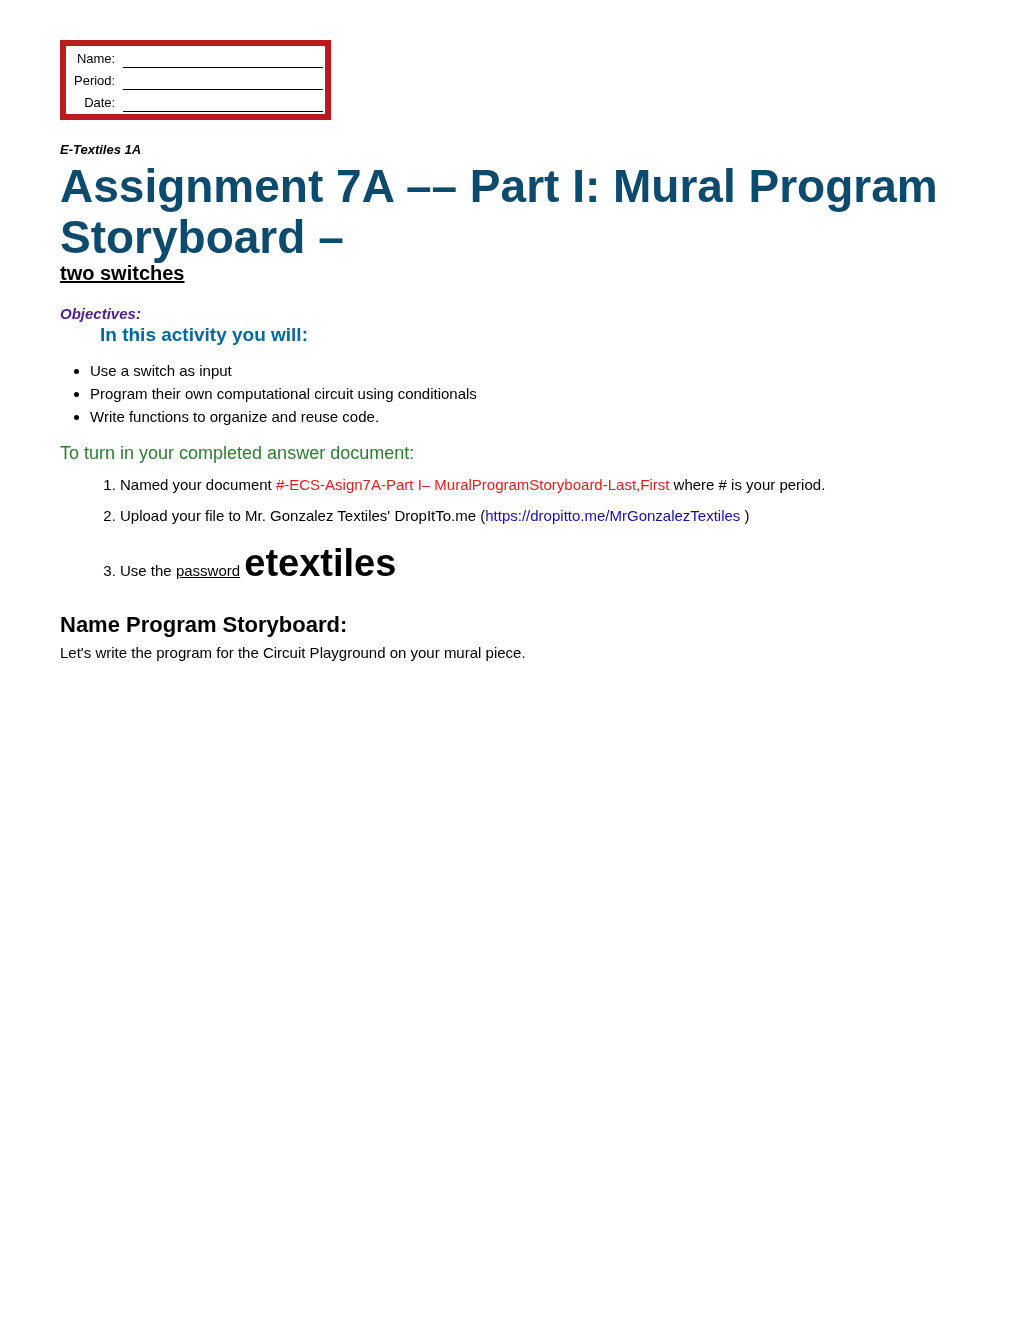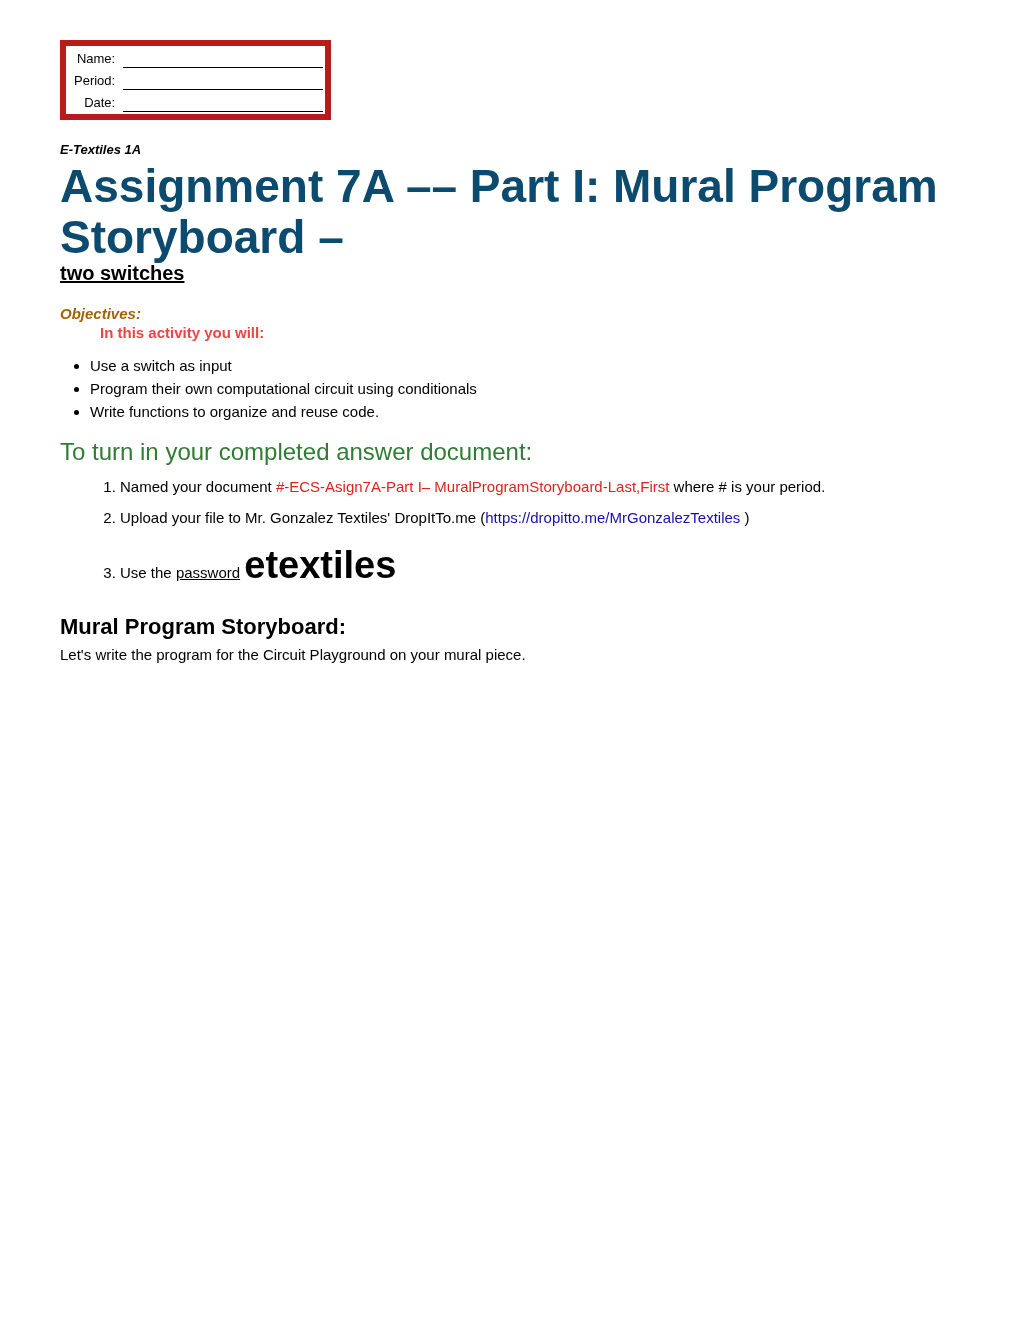--- a/index.html
+++ b/index.html
@@ -61,45 +61,45 @@
 
     .objectives-section {
       margin-top: 10px;
       margin-bottom: 10px;
     }
 
     .objectives-label {
       font-size: 15px;
       font-style: italic;
       font-weight: bold;
-      color: #a16207;
+      color: #4c1d95;
       margin-bottom: 2px;
     }
 
     .in-this-activity {
-      font-size: 15px;
-      font-weight: bold;
-      color: #ef4444;
+      font-size: 19px;
+      font-weight: bold;
+      color: #0369a1;
       margin-left: 40px;
       margin-bottom: 8px;
     }
 
     .bullet-list {
       margin-left: 30px;
       margin-bottom: 18px;
       list-style-type: disc;
     }
 
     .bullet-list li {
       margin-bottom: 6px;
       font-size: 15px;
     }
 
     .turn-in-heading {
-      font-size: 24px;
+      font-size: 18px;
       color: #2e7d32;
       font-weight: normal;
       margin-bottom: 10px;
     }
 
     .numbered-list {
       margin-left: 60px;
       margin-bottom: 18px;
     }
 
@@ -197,14 +197,14 @@
   <li>
     <span>Upload your file to Mr. Gonzalez Textiles' DropItTo.me (</span><a class="link-text">https://dropitto.me/MrGonzalezTextiles</a><span> )</span>
   </li>
   <li>
     <span class="password-line">
       <span>Use the </span><span class="password-underline">password</span> <span class="password-big">etextiles</span>
     </span>
   </li>
 </ol>
 
-<div class="mural-heading">Mural Program Storyboard:</div>
+<div class="mural-heading">Name Program Storyboard:</div>
 <div class="mural-desc">Let's write the program for the Circuit Playground on your mural piece.</div>
 
 </body></html>

